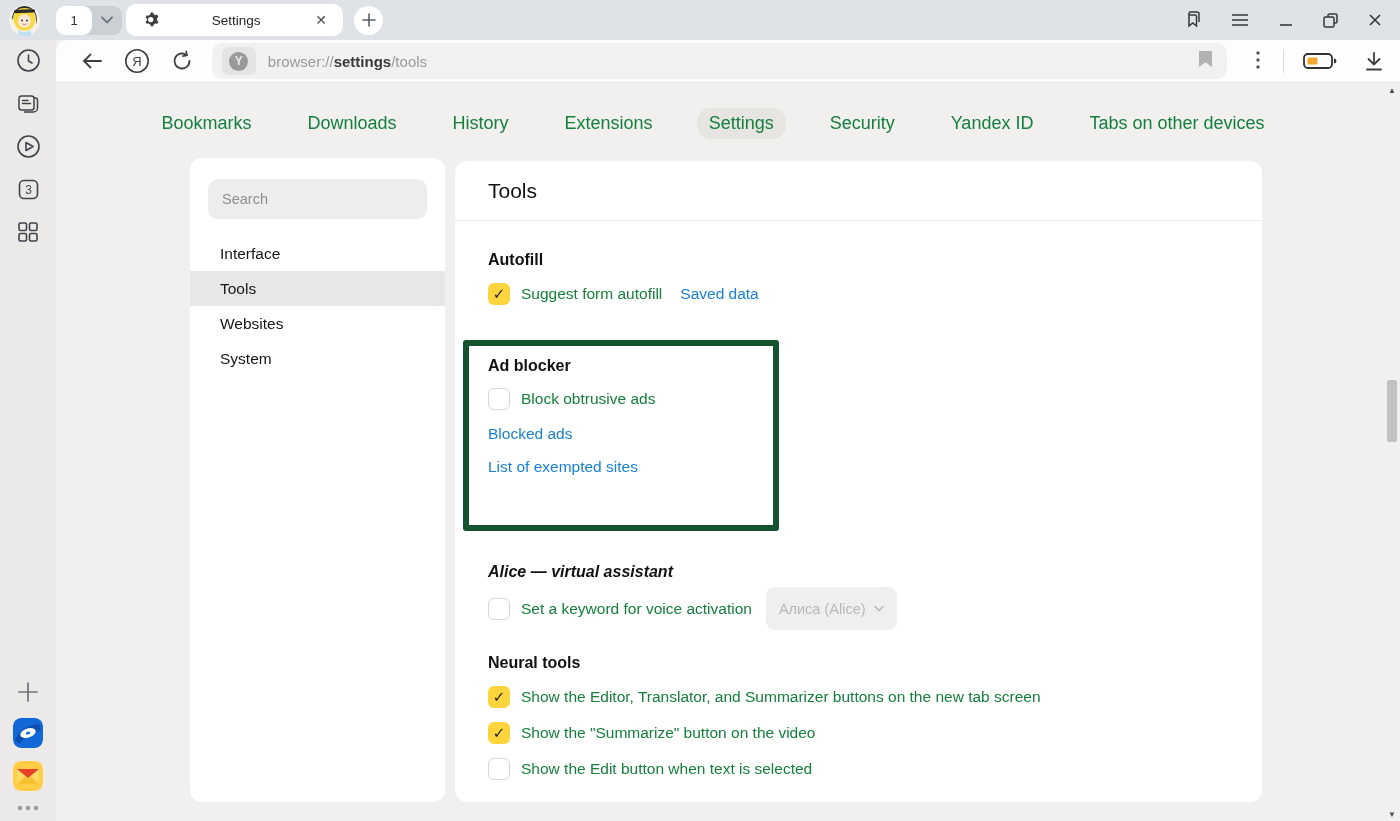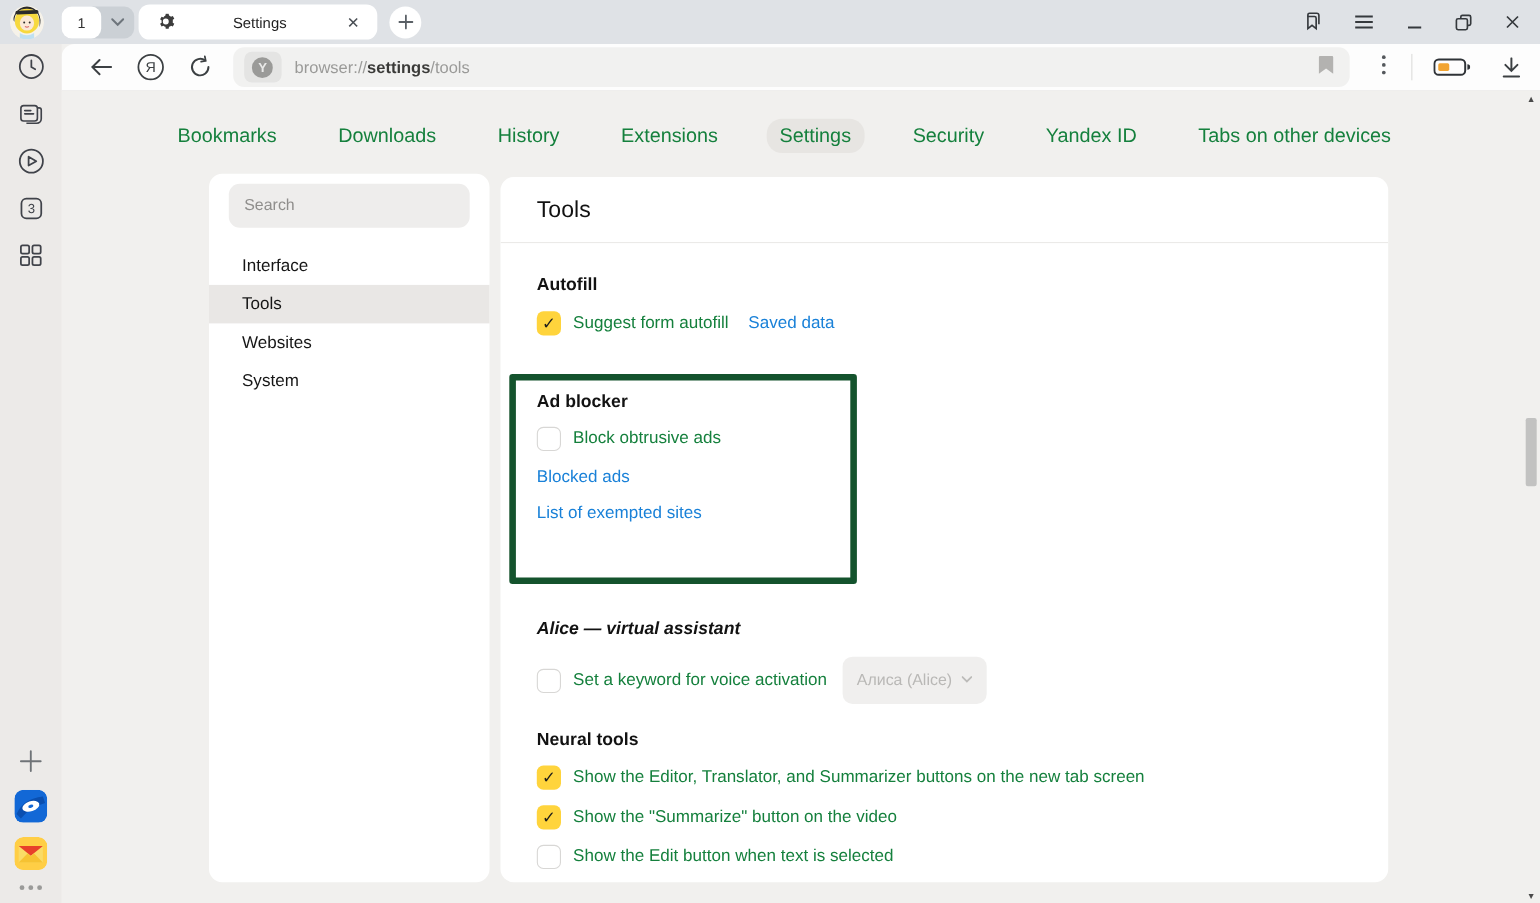--- a/index.html
+++ b/index.html
@@ -68,21 +68,21 @@
   .topnav { display:flex; justify-content:center; gap:32px; padding-top:24px;
     align-items:center; margin-left:-30px; }
   .topnav .nav-item { font-size:18px; color:#15803d; padding:5px 12px; border-radius:14px;
     cursor:default; white-space:nowrap; }
   .topnav .nav-item.active { background:#e7e5e2; }
 
   .cards { display:flex; align-items:flex-start; margin-left:134px; margin-top:19px; }
 
   
   .side-card { width:255px; height:644px; background:#fff; border-radius:12px;
-    padding-top:9px; }
+    padding-top:21px; }
   .search-wrap { margin:0 18px; }
   .search-input { width:100%; height:40px; background:#eeedec; border:none; border-radius:10px;
     padding:0 14px; font-size:14.5px; color:#333; font-family:inherit; outline:none; }
   .search-input::placeholder { color:#8f8e8c; }
   .side-list { margin-top:17px; }
   .side-item { height:35px; display:flex; align-items:center; padding-left:30px;
     font-size:15.5px; color:#161616; cursor:default; }
   .side-item.active { background:#e9e7e5; }
 
   
@@ -102,21 +102,21 @@
   .row-label { font-size:15.5px; color:#15803d; }
   .link { font-size:15.5px; color:#1981d8; cursor:pointer; }
   .row .link { margin-left:18px; }
 
   .highlight-box { margin-left:-25px; margin-top:35px; width:316px; height:191px;
     border:6px solid #14532d; border-radius:3px; padding:11px 0 0 19px; background:#fff; }
   .highlight-box .row { margin-top:13px; }
   .hl-link { margin-top:15px; }
 
   .h-alice { margin-top:32px;font-style:italic; }
-  .alice-row { margin-top:16px; }
+  .alice-row { margin-top:6px; }
   .dropdown { margin-left:14px; height:43px; background:#f0efee; border-radius:9px;
     display:flex; align-items:center; padding:0 13px; color:#b9b8b6; font-size:14.5px; }
   .dropdown .dd-chev { margin-left:8px; font-size:10px; color:#bcbbb9; }
 
   .h-neural { margin-top:24px; }
 </style>
 </head>
 <body>
 
 <div class="tabbar">

